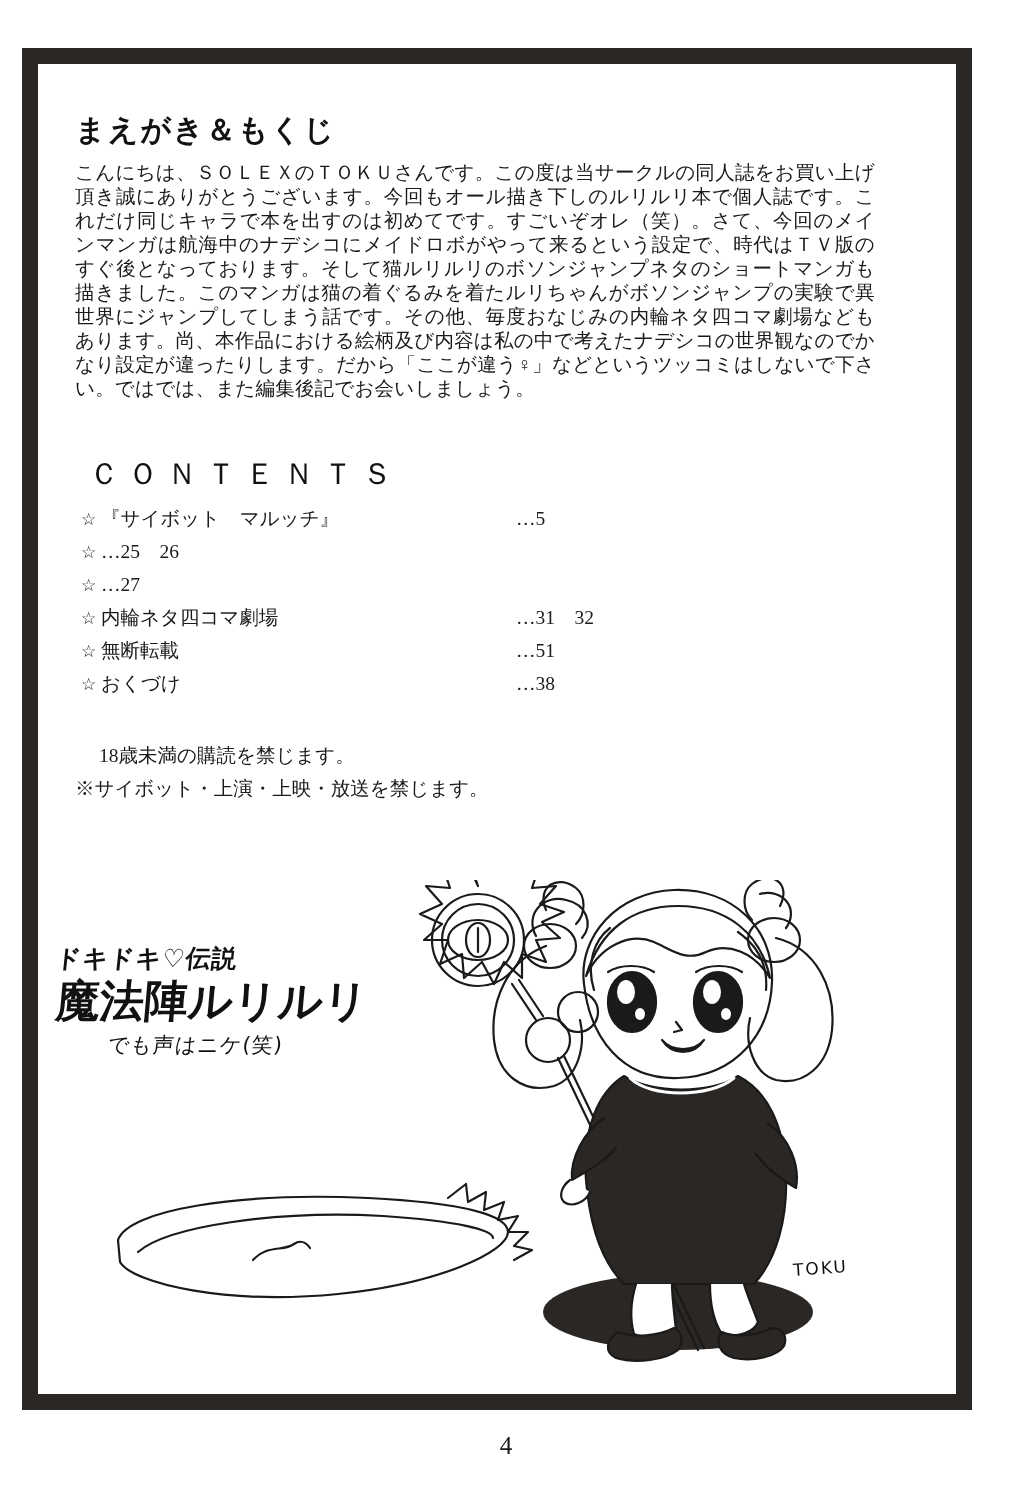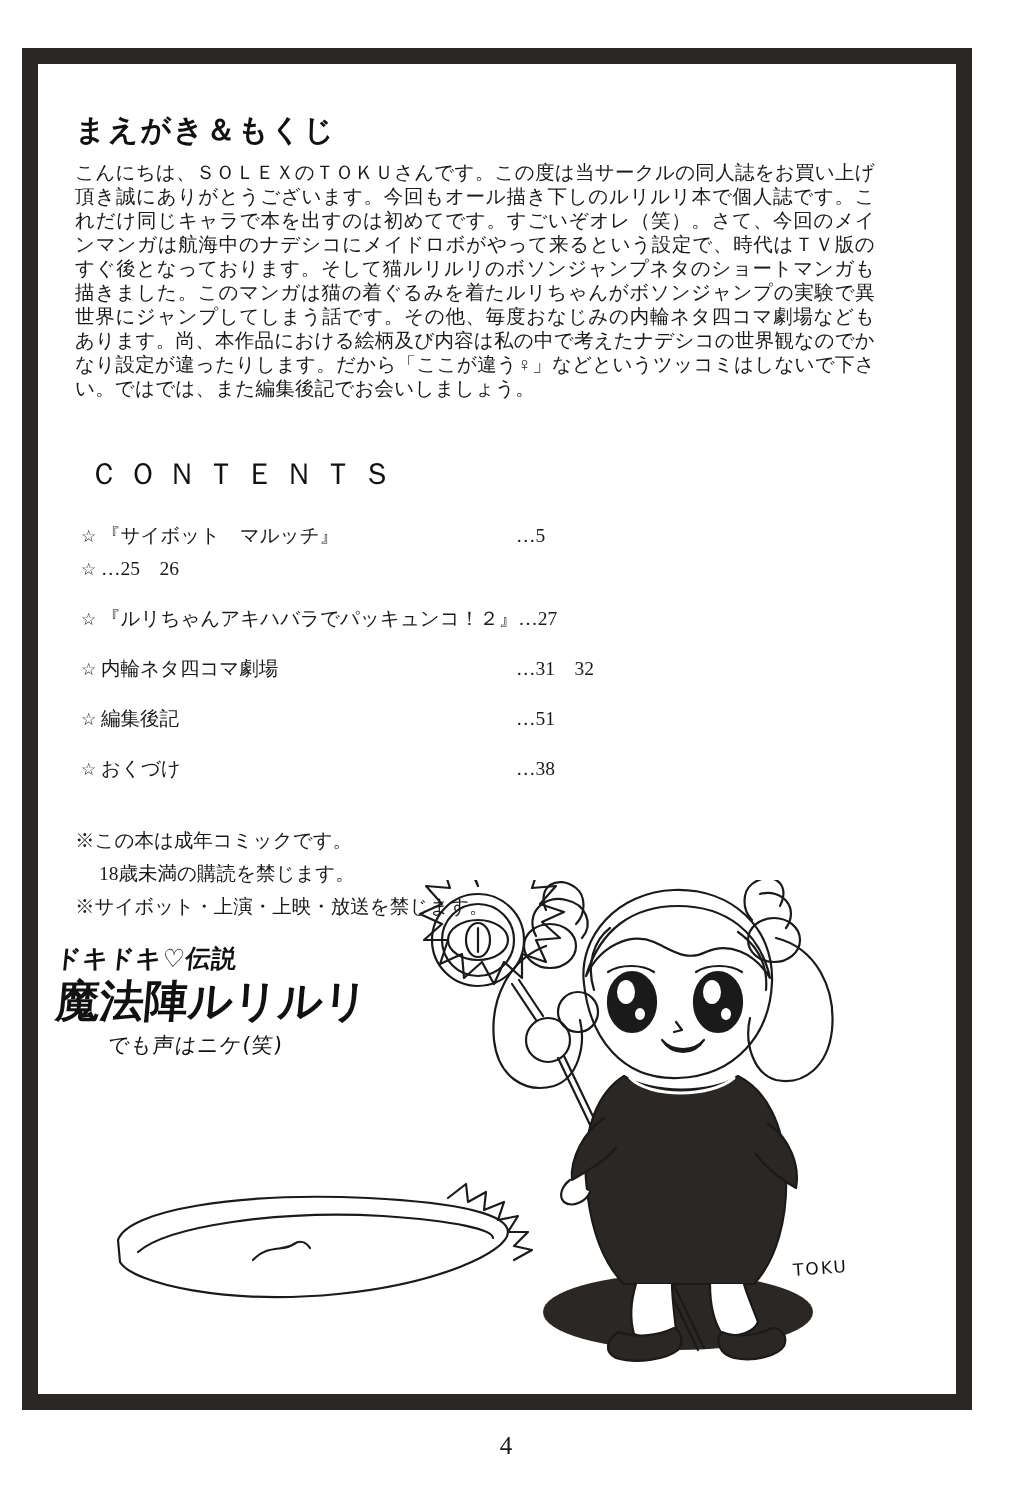--- a/index.html
+++ b/index.html
@@ -84,21 +84,20 @@
     color: #1a1a1a;
   }
   .toc .star {
     width: 20px;
     display: inline-block;
     font-size: 17px;
   }
   .toc .label {
     display: inline-block;
     min-width: 415px;
-    margin-top: 17px;
   }
   .toc .pages {
     display: inline-block;
     white-space: pre;
   }
   .notices {
     margin-top: 38px;
     font-size: 19.5px;
     line-height: 33px;
   }
@@ -186,42 +185,40 @@
         <span class="star">☆</span>
         <span class="label">『サイボット　マルッチ』</span>
         <span class="pages">…5</span>
       </li>
       <li>
         <span class="star">☆</span>
         <span class="pages">…25　26</span>
       </li>
       <li>
         <span class="star">☆</span>
-        <span class="label">『ルリちゃんアキハバラでパッキュンコ！２』</span>
         <span class="pages">…27</span>
       </li>
       <li>
         <span class="star">☆</span>
         <span class="label">内輪ネタ四コマ劇場</span>
         <span class="pages">…31　32</span>
       </li>
       <li>
         <span class="star">☆</span>
-        <span class="label">編集後記</span>
+        <span class="label">無断転載</span>
         <span class="pages">…51</span>
       </li>
       <li>
         <span class="star">☆</span>
         <span class="label">おくづけ</span>
         <span class="pages">…38</span>
       </li>
     </ul>
 
     <div class="notices">
-      <div>※この本は成年コミックです。</div>
       <div class="indent">18歳未満の購読を禁じます。</div>
       <div>※サイボット・上演・上映・放送を禁じます。</div>
     </div>
 
   </div>
 
   <div class="illus">
 
     <div class="logo">
       <div class="line1">ドキドキ♡伝説</div>

